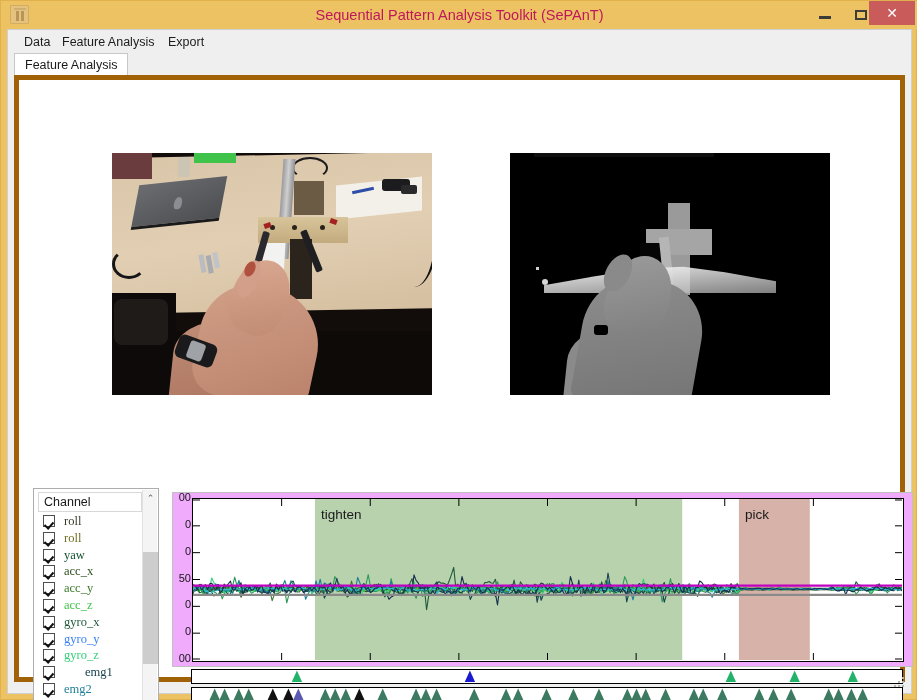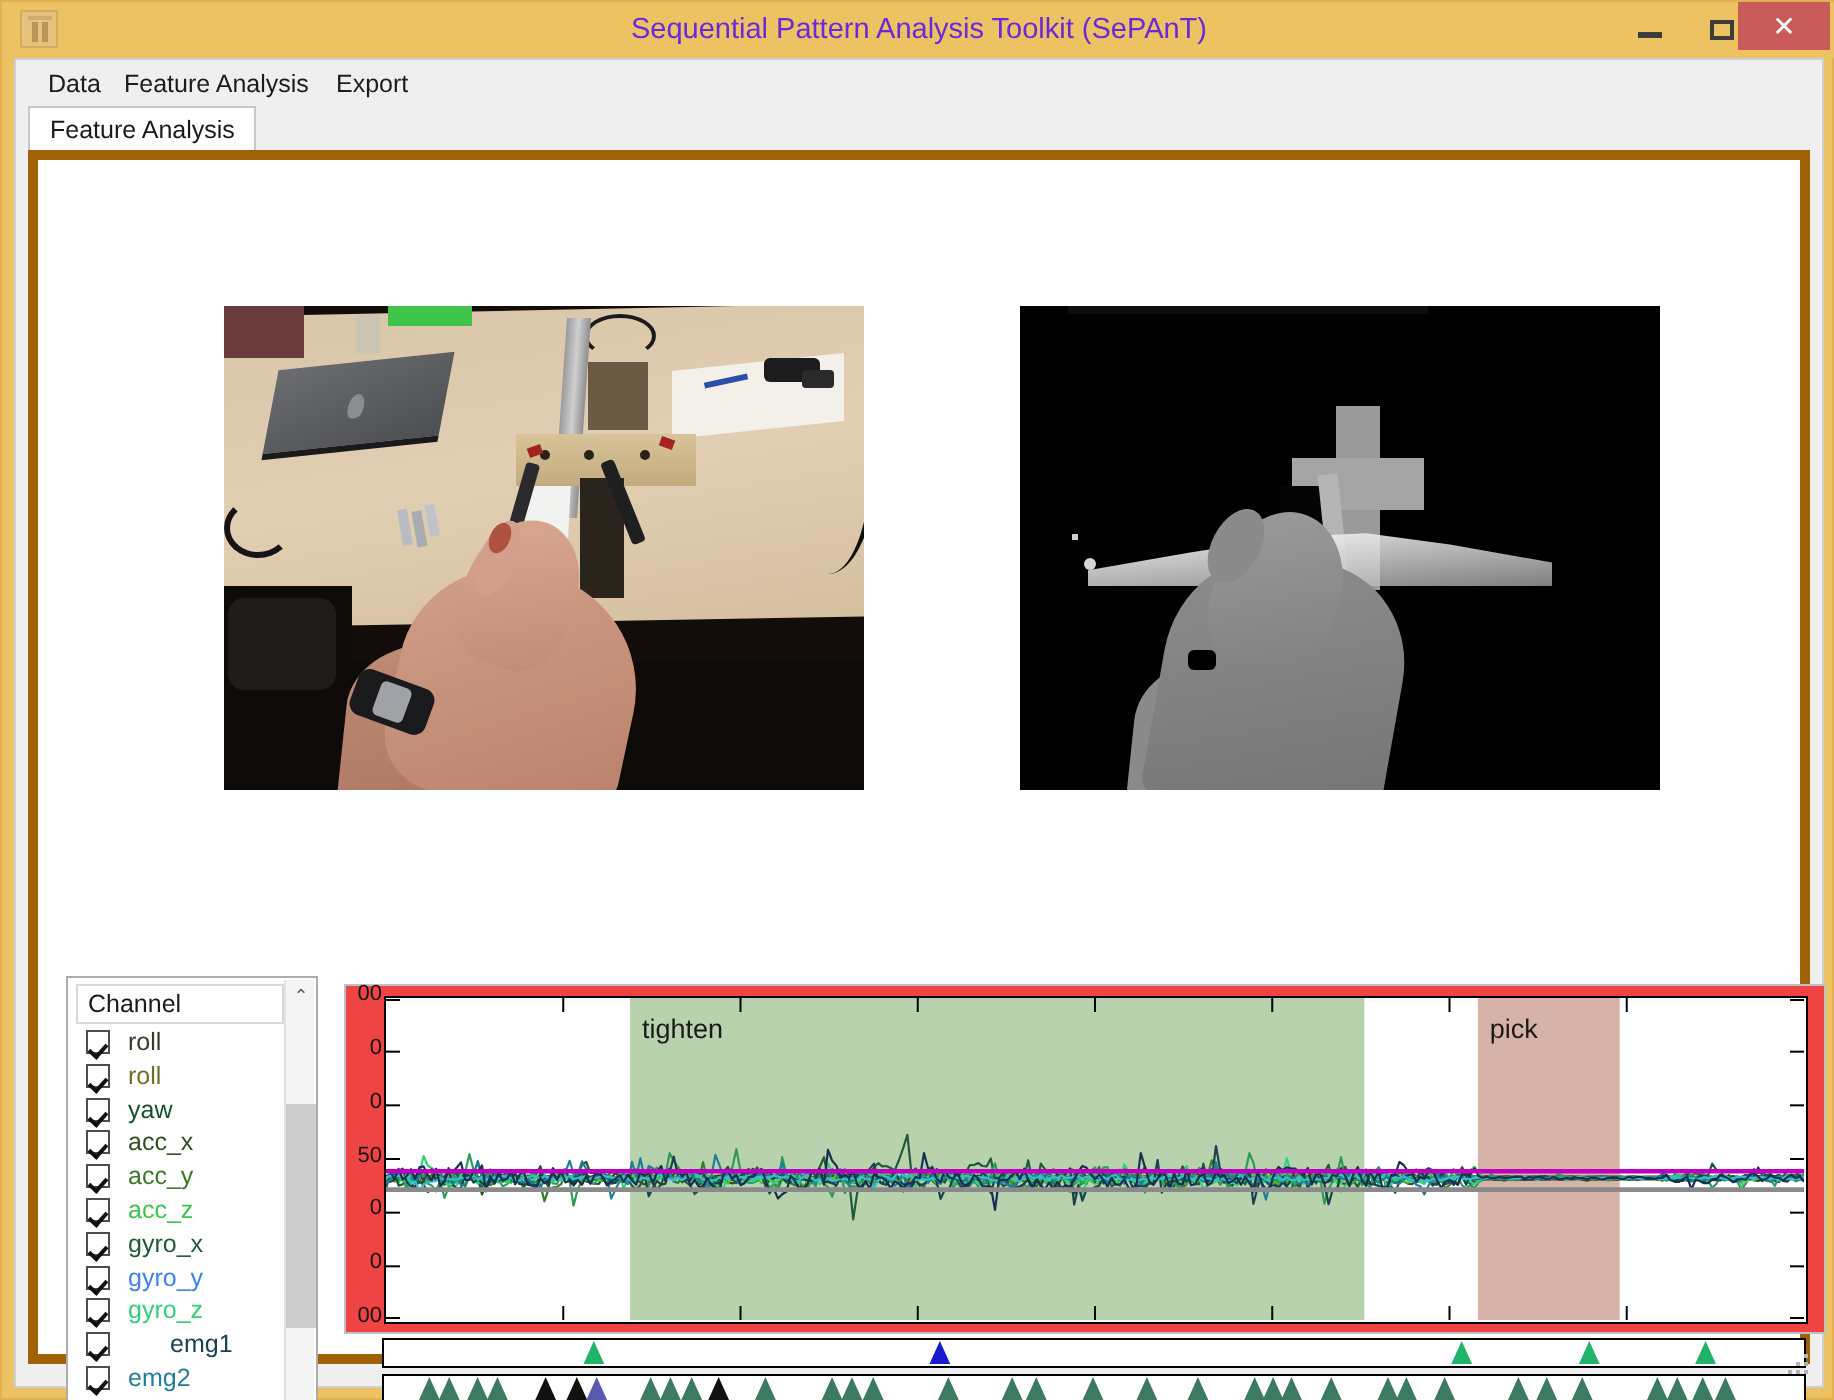--- a/index.html
+++ b/index.html
@@ -33,21 +33,21 @@
   #app-icon .glyph {
     position:absolute; left:3px; top:2px; width:12px; height:14px;
     background:
       linear-gradient(#cfae72, #cfae72) no-repeat 0 0 / 12px 2px,
       linear-gradient(#b99558, #b99558) no-repeat 2px 3px / 3px 10px,
       linear-gradient(#b99558, #b99558) no-repeat 7px 3px / 3px 10px;
   }
   #title-text {
     position: absolute; left: 0; top: 0; width: 917px; height: 28px;
     line-height: 28px; text-align: center;
-    font-size: 14.5px; color: #6d28d9;
+    font-size: 14.5px; color: #be185d;
   }
   .win-btn {
     position: absolute; top: 0; height: 26px; width: 36px;
     cursor: default;
   }
   #btn-min { left: 806px; }
   #btn-max { left: 842px; }
   #btn-close { left: 868px; width: 46px; height: 24px; background: #c95b5b; }
   #btn-min .bar {
     position: absolute; left: 12px; top: 15px; width: 12px; height: 2.5px;
@@ -230,21 +230,21 @@
     position: absolute; left: 4px; top: 3px; width: 104px; height: 20px;
     border: 1px solid #d8d8d8; background: #fff;
     font-size: 12.5px; color: #1a1a1a; line-height: 19px; padding-left: 5px;
   }
   #chan-list {
     position: absolute; left: 1px; top: 24px; width: 108px; height: 224px;
     overflow: hidden;
   }
   .chan-row {
     position: relative; height: 16.8px; padding-left: 29px;
-    font-size: 12.5px; line-height: 16.8px; white-space: nowrap;
+    font-size: 12.5px; line-height: 16.8px; white-space: nowrap; font-family: Liberation Serif, serif;
   }
   .chan-row .cb {
     position: absolute; left: 8px; top: 2px; width: 12px; height: 12px;
     border: 1px solid #4e4e4e; background: #fff;
   }
   .chan-row .cb::after {
     content: ""; position: absolute; left: 2px; top: 4px;
     width: 4px; height: 7px;
     border: solid #111; border-width: 0 2px 2px 0;
     transform: rotate(42deg);
@@ -261,21 +261,21 @@
   #chan-sb .arrow.up { top: 0; }
   #chan-sb .thumb {
     position: absolute; left: 0; top: 62px; width: 15px; height: 112px;
     background: #cdcdcd;
   }
 
   
   #chart-outer {
     position: absolute; left: 153px; top: 412px;
     width: 741px; height: 175px;
-    background: #ef4444;
+    background: #f0abfc;
     border: 1px solid #c0c0c0;
   }
   #plot {
     position: absolute; left: 19px; top: 5px; width: 712px; height: 164px;
     background: #ffffff;
     border: 1.5px solid #000;
     overflow: hidden;
   }
   #plot svg { display: block; }
   .ytick-wrap { position: absolute; left: -4px; width: 22px; text-align: right;

